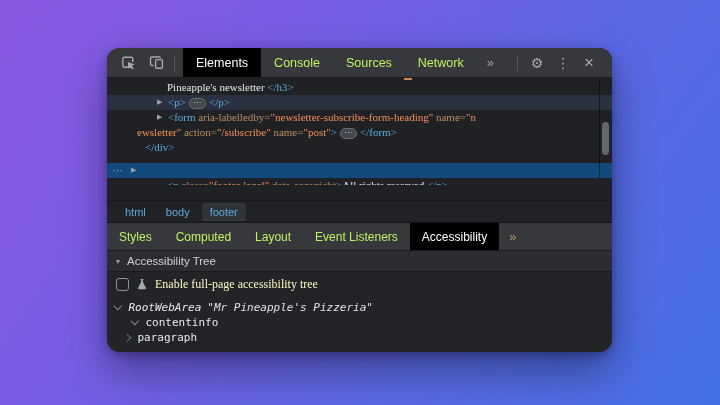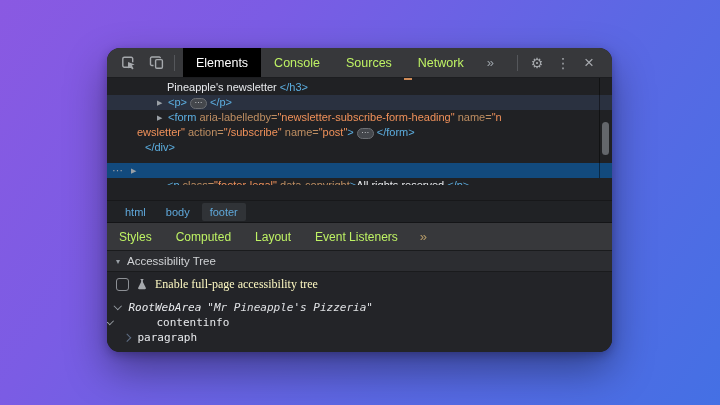--- a/index.html
+++ b/index.html
@@ -18,21 +18,21 @@
   .tabs{display:flex;align-items:center;height:100%;margin-left:8px;}
   .tab{height:100%;display:flex;align-items:center;padding:0 13px;color:#bef264;font-size:12.5px;cursor:pointer;}
   .tab.sel{background:#000;color:#fff;}
   .more{color:#9aa0a6;font-size:13px;padding:0 10px;cursor:pointer;}
   .tb-right{margin-left:auto;display:flex;align-items:center;gap:0;padding-right:10px;}
   .tb-right .vdiv{margin-right:6px;}
   .glyph-btn{color:#a6a9ad;width:26px;text-align:center;cursor:pointer;font-size:14px;line-height:30px;}
   .glyph-btn.close{font-size:17px;}
   
   .code{height:122px;flex:0 0 122px;position:relative;background:#202124;
-    font-family:Liberation Sans, sans-serif;font-size:11px;overflow:hidden;padding-top:2px;box-sizing:border-box;}
+    font-family:Liberation Serif, serif;font-size:11px;overflow:hidden;padding-top:2px;box-sizing:border-box;}
   .code-row{position:relative;height:15px;line-height:15px;white-space:nowrap;cursor:pointer;}
   .code-row.hover{background:#2a3140;}
   .code-row.selected{background:#124a7d;margin-top:8px;}
   .code-row.clipped{height:7px;overflow:hidden;}
   .arrow{position:absolute;top:0;font-size:7px;color:#9aa0a6;line-height:15px;}
   .gutter-dots{position:absolute;left:5px;top:0;color:#9aa0a6;letter-spacing:1px;}
   .tok-tag{color:#5caee0;}
   .tok-attr{color:#be8e62;}
   .tok-val{color:#f0915a;}
   .tok-text{color:#e8eaed;}
@@ -125,20 +125,21 @@
         <span class="crumb">html</span>
         <span class="crumb">body</span>
         <span class="crumb sel">footer</span>
       </div>
 
     <div class="subtabs" id="subtab-bar">
         <span class="tab">Styles</span>
         <span class="tab">Computed</span>
         <span class="tab">Layout</span>
         <span class="tab">Event Listeners</span>
+        <span class="tab sel">Accessibility</span>
         <span class="more">»</span>
       </div>
 
     <div class="sec-head">
       <span class="tri">▾</span>
       <span>Accessibility Tree</span>
     </div>
     <div class="chk-row">
       <span class="chk"></span>
       <span class="flask">
@@ -147,21 +148,21 @@
           </svg>
       </span>
       <span class="chk-label">Enable full-page accessibility tree</span>
     </div>
     <div class="tree" id="a11y-tree">
         <div class="tree-row" style="padding-left: 8px;">
           <span class="chev"></span>
           <span class="tree-role it">RootWebArea</span>
           <span class="tree-name">"Mr Pineapple's Pizzeria"</span>
         </div>
-        <div class="tree-row" style=" gap: 36px;">
+        <div class="tree-row" style="padding-left: 25px;">
           <span class="chev"></span>
           <span class="tree-role">contentinfo</span>
         </div>
         <div class="tree-row" style="padding-left: 17px;">
           <span class="chev right"></span>
           <span class="tree-role">paragraph</span>
         </div>
       </div>
 
   </div>

